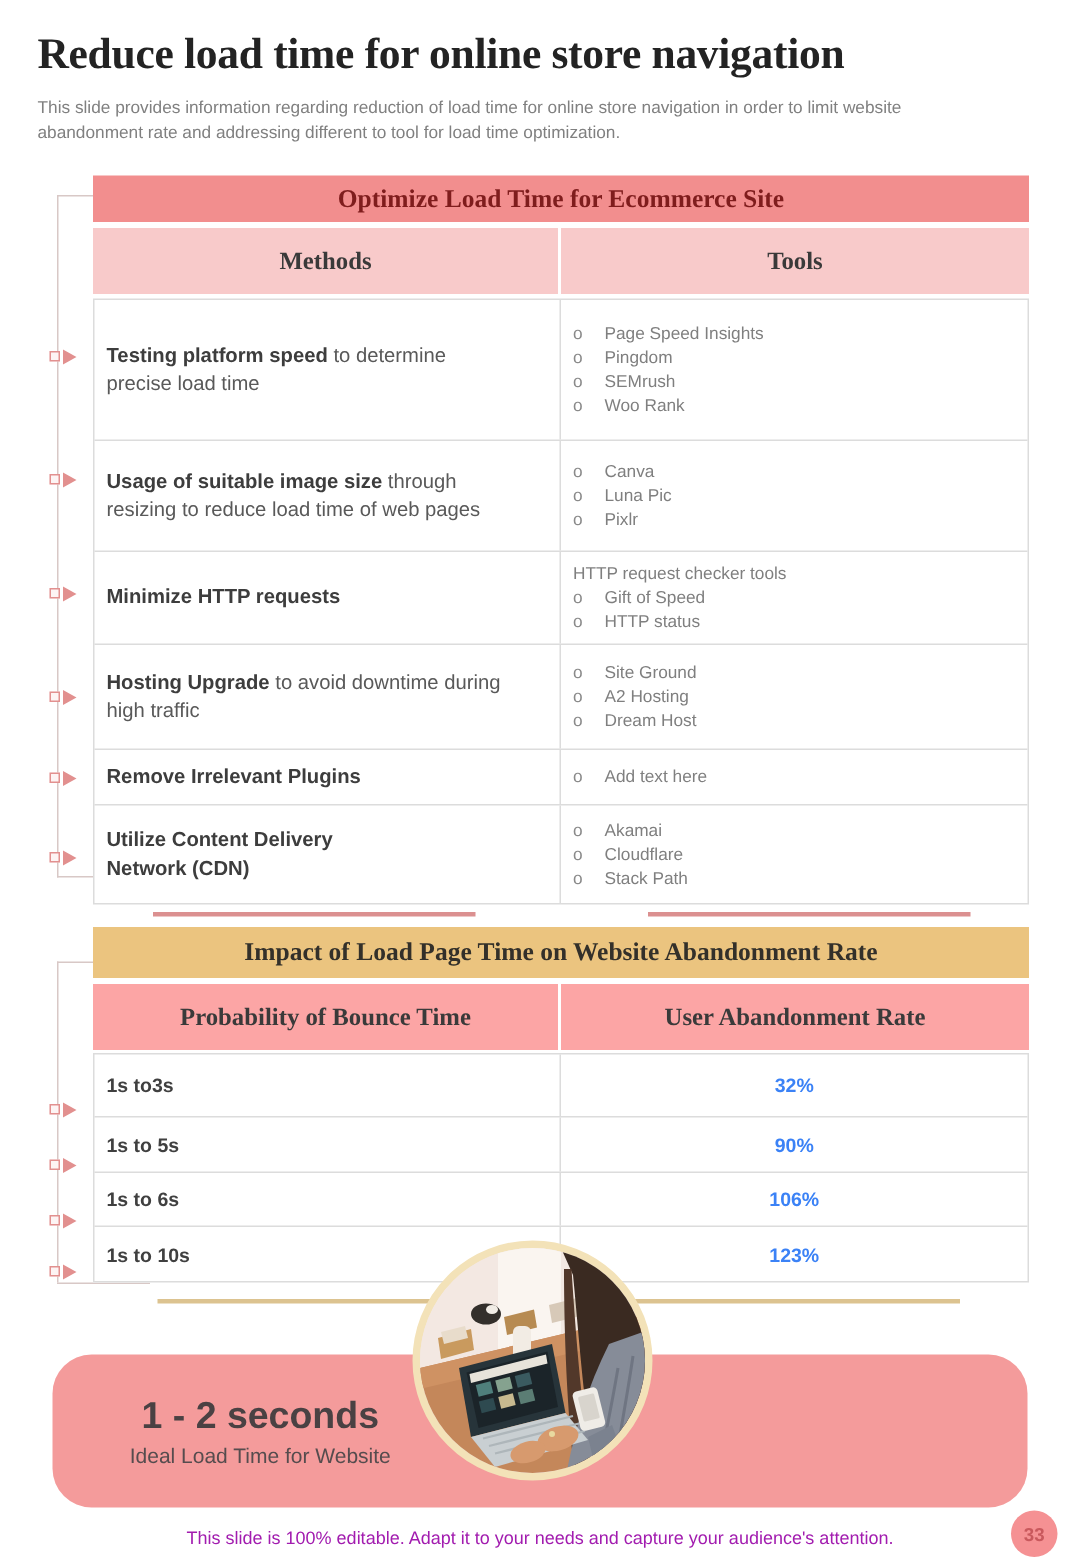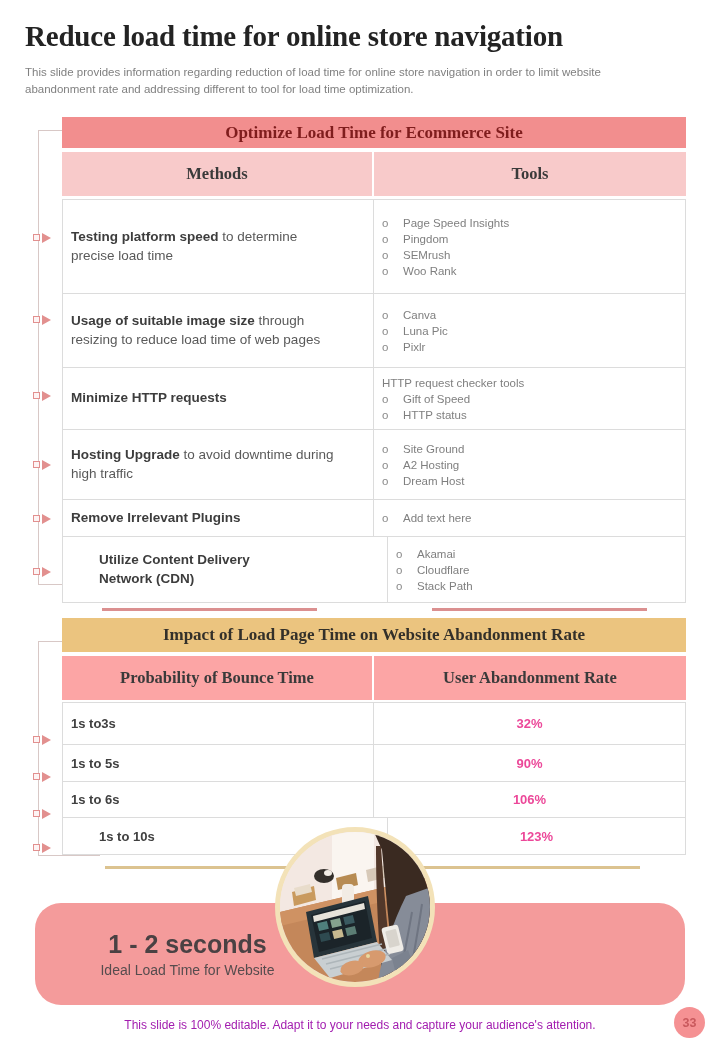--- a/index.html
+++ b/index.html
@@ -42,53 +42,53 @@
   .sub-row { display:flex; margin-bottom:3px; }
   .t1 .sub-row { background:#f8caca; height:44px; }
   .t2 .sub-row { background:#fca5a5; height:44px; margin-bottom:2px; }
   .sub-cell {
     width:50%; display:flex; align-items:center; justify-content:center;
     font-family:"Liberation Serif", serif; font-weight:bold; font-size:16.5px; color:#3a3a3a;
   }
   .sub-cell.first { border-right:2px solid #ffffff; }
   .tbl-body { border:1px solid #dcdcdc; background:#ffffff; }
   .trow { display:flex; border-bottom:1px solid #dcdcdc; }
-  .trow:last-child { border-bottom:none;margin-left:28px; }
+  .trow:last-child { border-bottom:none; }
   .cell-method {
     width:50%; border-right:1px solid #dcdcdc; display:flex; align-items:center;
     padding:4px 36px 4px 8px; font-size:13.5px; line-height:1.35;
   }
   .m-lead { font-weight:bold; color:#3d3d3d; }
   .m-rest { color:#595959; }
   .m-narrow { max-width:195px; display:inline-block; }
   .cell-tools {
     width:50%; display:flex; flex-direction:column; justify-content:center;
     padding:5px 4px 5px 8px; font-size:11.5px; line-height:16px; color:#7f7f7f;
   }
   .tool-item::before { content:"o"; display:inline-block; width:9px; margin-right:12px; color:#8a8a8a; }
   .tool-intro { padding-left:0; }
   
   .t2-time {
     width:50%; border-right:1px solid #dcdcdc; display:flex; align-items:center;
     padding-left:8px; font-weight:bold; font-size:13px; color:#404040;
   }
   .t2-rate {
     width:50%; display:flex; align-items:center; justify-content:center;
-    font-weight:bold; font-size:13px; color:#ec4899;
+    font-weight:bold; font-size:13px; color:#3b82f6;
   }
   
   .pink-bar { position:absolute; height:3px; background:#db9090; }
   .gold-bar { position:absolute; height:3px; background:#dcc390; }
   
   .highlight-box {
     position:absolute; left:35px; top:903px; width:650px; height:102px;
     background:#f49b9b; border-radius:26px;
   }
   .highlight-text {
-    position:absolute; left:40px; top:0; width:225px; height:100%;
+    position:absolute; left:26px; top:0; width:225px; height:100%;
     display:flex; flex-direction:column; align-items:center; justify-content:center;
   }
   .hl-value { font-size:25px; font-weight:bold; color:#4a4143; }
   .hl-label { font-size:14px; color:#564c4e; margin-top:3px; }
   .photo-circle {
     position:absolute; left:275px; top:827px; width:160px; height:160px;
     border-radius:50%; border:5px solid #f3e2b8; overflow:hidden; background:#f3e8e2;
   }
   
   .footer-note {

